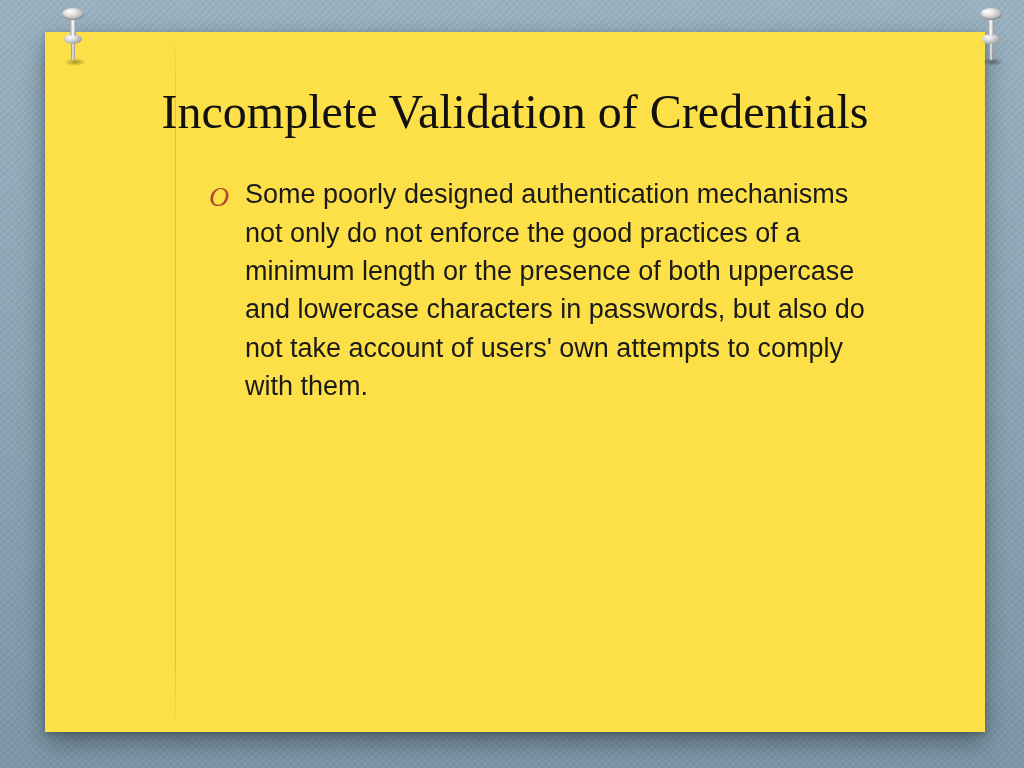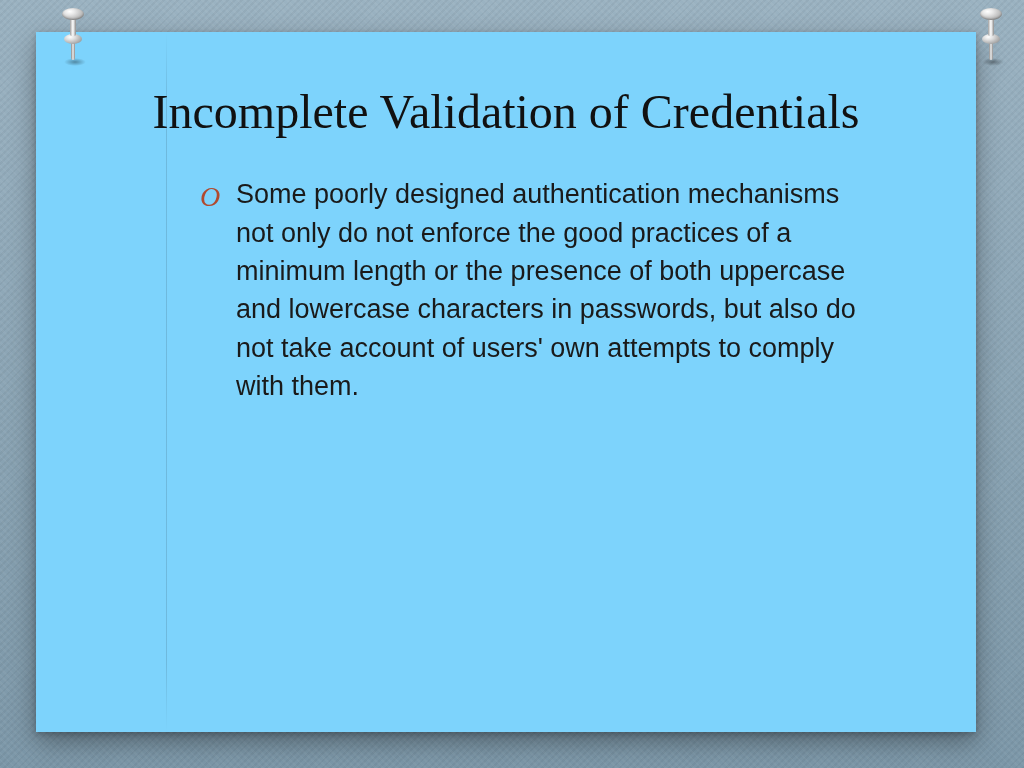--- a/index.html
+++ b/index.html
@@ -15,25 +15,25 @@
     .bg-texture {
       position: absolute;
       inset: 0;
       background:
         repeating-linear-gradient(45deg, rgba(255,255,255,.04) 0 2px, transparent 2px 5px),
         repeating-linear-gradient(-45deg, rgba(0,0,0,.04) 0 2px, transparent 2px 5px),
         linear-gradient(#9ab2c1, #7c97a8);
     }
     .slide-card {
       position: absolute;
-      left: 36px;
+      left: 45px;
       top: 32px;
       width: 940px;
       height: 700px;
-      background: #7dd3fc;
+      background: #fde047;
       box-shadow: 0 10px 24px rgba(0,0,0,.35), 0 2px 6px rgba(0,0,0,.2);
       padding: 48px 70px 30px 70px;
     }
     
     .fold {
       position: absolute;
       left: 130px;
       top: 0;
       bottom: 0;
       width: 1px;

